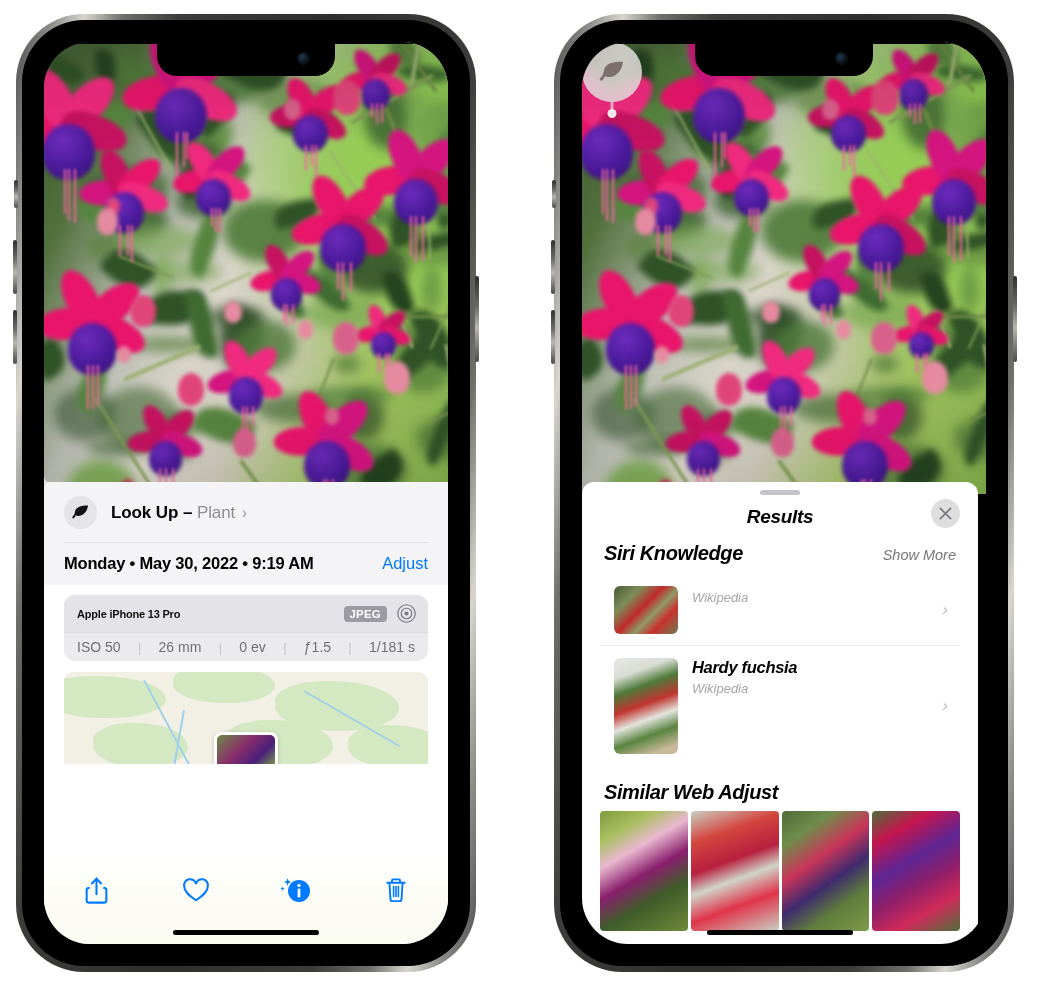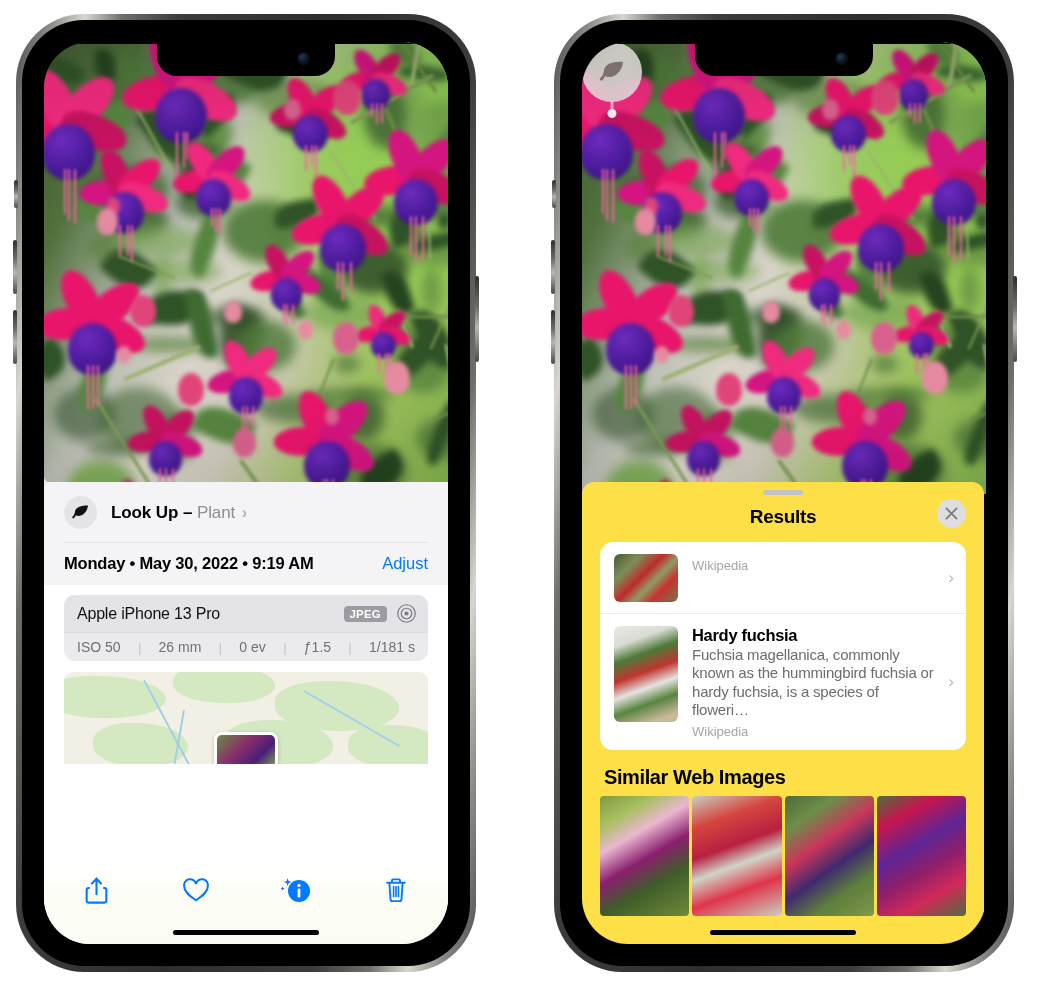--- a/index.html
+++ b/index.html
@@ -115,21 +115,21 @@
   .meta-file { display: flex; align-items: center; gap: 9px; margin-top: 6px; }
   .meta-file .fname { font-size: 16px; color: #8d8d93; }
 
   .cam-card {
     margin: 10px 20px 0 20px; background: #ebebee; border-radius: 11px; overflow: hidden;
   }
   .cam-head {
     display: flex; align-items: center; justify-content: space-between;
     padding: 8px 11px 8px 13px; background: #e4e4e8;
   }
-  .cam-model { font-size: 16px; font-weight: 400; color: #111; letter-spacing: -.2px; }
+  .cam-model { font-size: 11px; font-weight: 700; color: #111; letter-spacing: -.2px; }
   .cam-head-right { display: flex; align-items: center; gap: 9px; }
   .tag-jpeg {
     background: #9b9ba1; color: #fff; font-size: 11.5px; font-weight: 700;
     padding: 2px 6px; border-radius: 4px; letter-spacing: .2px;
   }
   .aperture-ico { width: 21px; height: 21px; }
   .cam-body { padding: 8px 13px 8px 13px; }
   .cam-line { font-size: 15.5px; color: #6f6f76; letter-spacing: -.1px; }
   .cam-line2 { display: flex; align-items: center; justify-content: space-between; margin-top: 4px; }
   .tag-vibrant {
@@ -165,24 +165,25 @@
     padding: 14px 30px 0 30px; box-sizing: border-box;
   }
   .tb-btn { width: 44px; height: 40px; display: flex; align-items: center; justify-content: center; }
   .home-ind {
     position: absolute; left: 50%; transform: translateX(-50%); bottom: 9px;
     width: 146px; height: 5px; border-radius: 3px; background: #000;
   }
 
   
   .rsheet {
-    position: absolute; left: 0; right: 2px; bottom: 0;
-    background: #fde047;
+    position: absolute; left: 0; right: 8px; bottom: 0;
+    background: #ffffff;
     border-radius: 12px 12px 0 0;
     overflow: hidden;
+    font-style: italic;
   }
   .grabber { width: 40px; height: 5px; border-radius: 3px; background: #c3c3c9; margin: 8px auto 0 auto; }
   .rhead { position: relative; padding: 11px 0 14px 0; text-align: center; }
   .rtitle { font-size: 19px; font-weight: 700; color: #000; letter-spacing: -.3px; }
   .close-btn {
     position: absolute; right: 18px; top: 4px;
     width: 29px; height: 29px; border-radius: 50%; background: #dededf;
     display: flex; align-items: center; justify-content: center;
   }
   .sec-head {
@@ -832,43 +833,46 @@
           <div class="grabber"></div>
           <div class="rhead">
             <span class="rtitle">Results</span>
             <div class="close-btn">
               <svg width="15" height="15" viewBox="0 0 16 16">
                 <path d="M2.6 2.6 L13.4 13.4 M13.4 2.6 L2.6 13.4" stroke="#7a7a80" stroke-width="1.9" stroke-linecap="round"></path>
               </svg>
             </div>
           </div>
 
+          <div class="sec-head">
+            <span class="sec-title">Siri Knowledge</span>
+            <span class="sec-action">Show More</span>
+          </div>
 
           <div class="kcard" id="knowledgeCard">
               <div class="krow">
                 <div class="kthumb" style="background: linear-gradient(135deg, rgb(74, 90, 52) 0%, rgb(125, 141, 90) 25%, rgb(192, 42, 42) 45%, rgb(143, 154, 102) 60%, rgb(201, 51, 47) 75%, rgb(109, 122, 78) 100%);"></div>
                 <div class="ktext">
                   <div class="ksrc">Wikipedia</div>
                 </div>
                 <span class="kchev">›</span>
               </div>
               <div class="krow">
                 <div class="kthumb tall" style="background: linear-gradient(160deg, rgb(233, 233, 231) 0%, rgb(216, 220, 210) 18%, rgb(78, 122, 58) 32%, rgb(192, 53, 47) 48%, rgb(227, 228, 223) 62%, rgb(90, 132, 64) 76%, rgb(201, 184, 154) 92%);"></div>
                 <div class="ktext">
                   <div class="kname">Hardy fuchsia</div>
-                  <div class="kdesc">Fuchsia magellanica, commonly known as the hummingbird fuchsia or hardy fuchsia, is a species of floweri…</div>
                   <div class="ksrc">Wikipedia</div>
                 </div>
                 <span class="kchev">›</span>
               </div>
             </div>
 
           <div class="webimgs">
             <div class="sec-head" style="padding-bottom:7px">
-              <span class="sec-title">Similar Web Images</span>
+              <span class="sec-title">Similar Web Adjust</span>
             </div>
             <div class="webstrip" id="webstrip">
                 <div class="wimg" style="background: linear-gradient(150deg, rgb(127, 154, 62) 0%, rgb(168, 191, 95) 18%, rgb(233, 184, 207) 34%, rgb(138, 31, 110) 52%, rgb(63, 92, 42) 70%, rgb(111, 138, 58) 100%);"></div>
                 <div class="wimg" style="background: linear-gradient(160deg, rgb(201, 207, 194) 0%, rgb(212, 69, 63) 22%, rgb(184, 32, 63) 42%, rgb(207, 212, 200) 56%, rgb(224, 52, 74) 74%, rgb(201, 207, 194) 100%);"></div>
                 <div class="wimg" style="background: linear-gradient(145deg, rgb(77, 107, 56) 0%, rgb(111, 141, 74) 20%, rgb(201, 53, 90) 40%, rgb(63, 42, 110) 58%, rgb(95, 125, 60) 76%, rgb(127, 154, 74) 100%);"></div>
                 <div class="wimg" style="background: linear-gradient(150deg, rgb(79, 110, 58) 0%, rgb(196, 22, 78) 20%, rgb(94, 37, 148) 42%, rgb(143, 31, 106) 60%, rgb(208, 42, 90) 78%, rgb(79, 110, 58) 100%);"></div>
               </div>
           </div>
 
           <div class="home-ind"></div>

